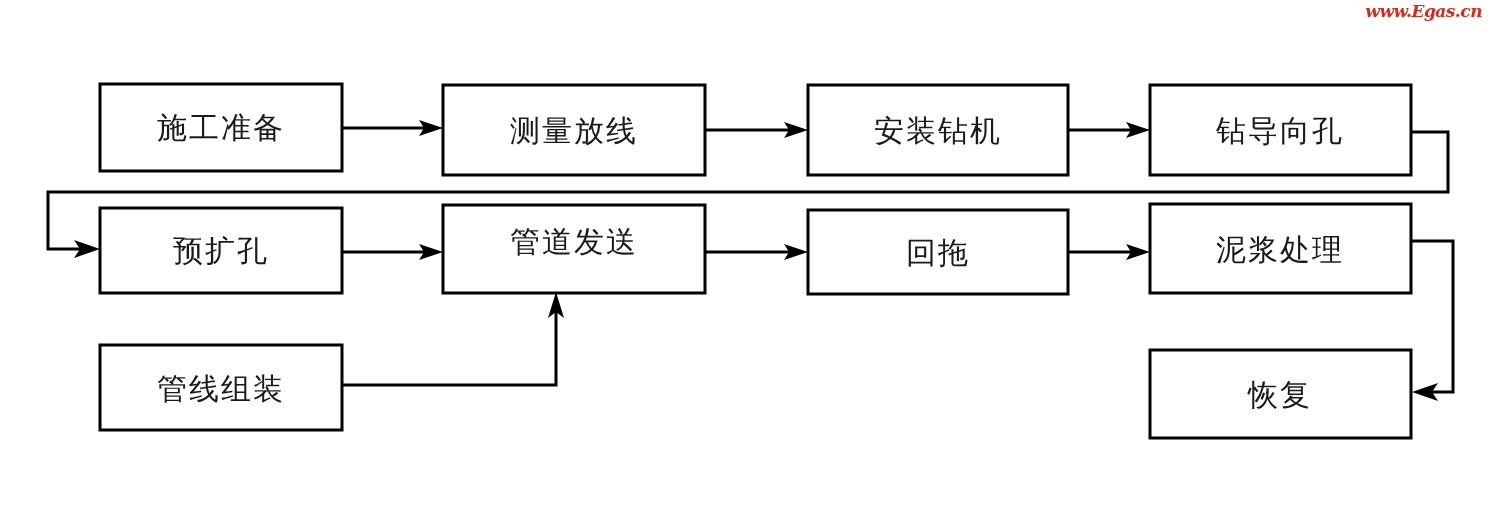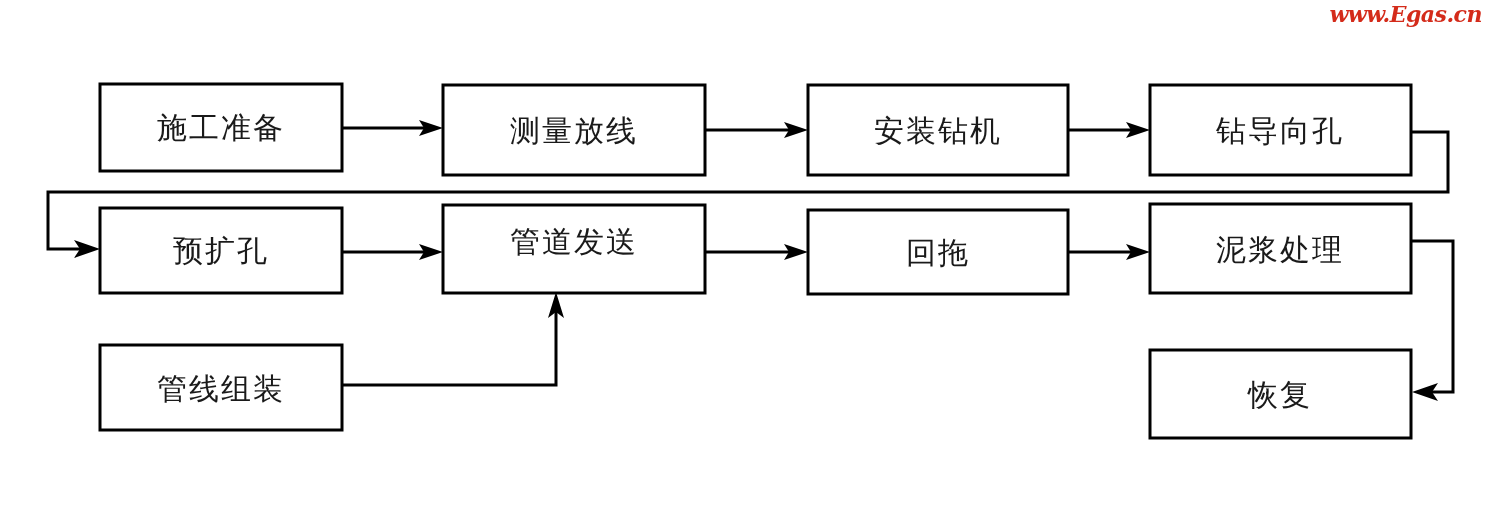--- a/index.html
+++ b/index.html
@@ -51,21 +51,21 @@
     fill: #000000;
     stroke: none;
   }
   .watermark {
     position: absolute;
     right: 6px;
     top: 1px;
     font-family: "DejaVu Serif", "Liberation Serif", serif;
     font-style: italic;
     font-weight: bold;
-    font-size: 22px;
+    font-size: 17px;
     color: #d42b1a;
     letter-spacing: -0.5px;
     white-space: nowrap;
     user-select: none;
   }
 </style>
 </head>
 <body>
 
 <div id="canvas">

